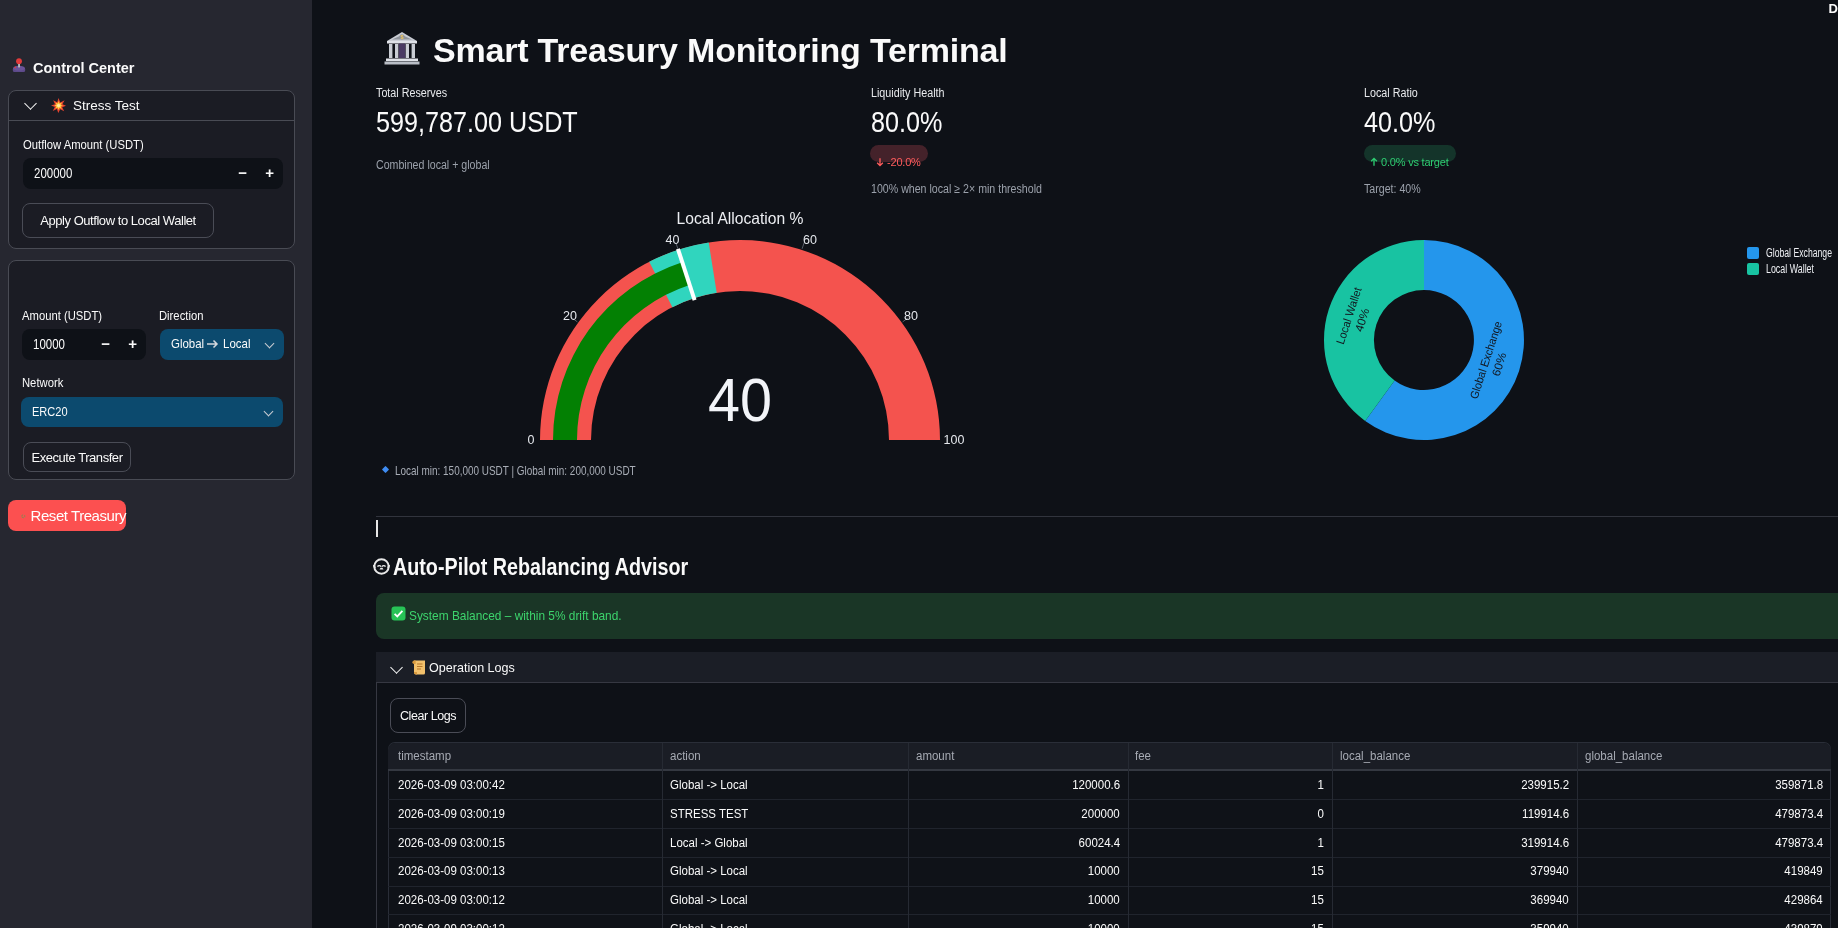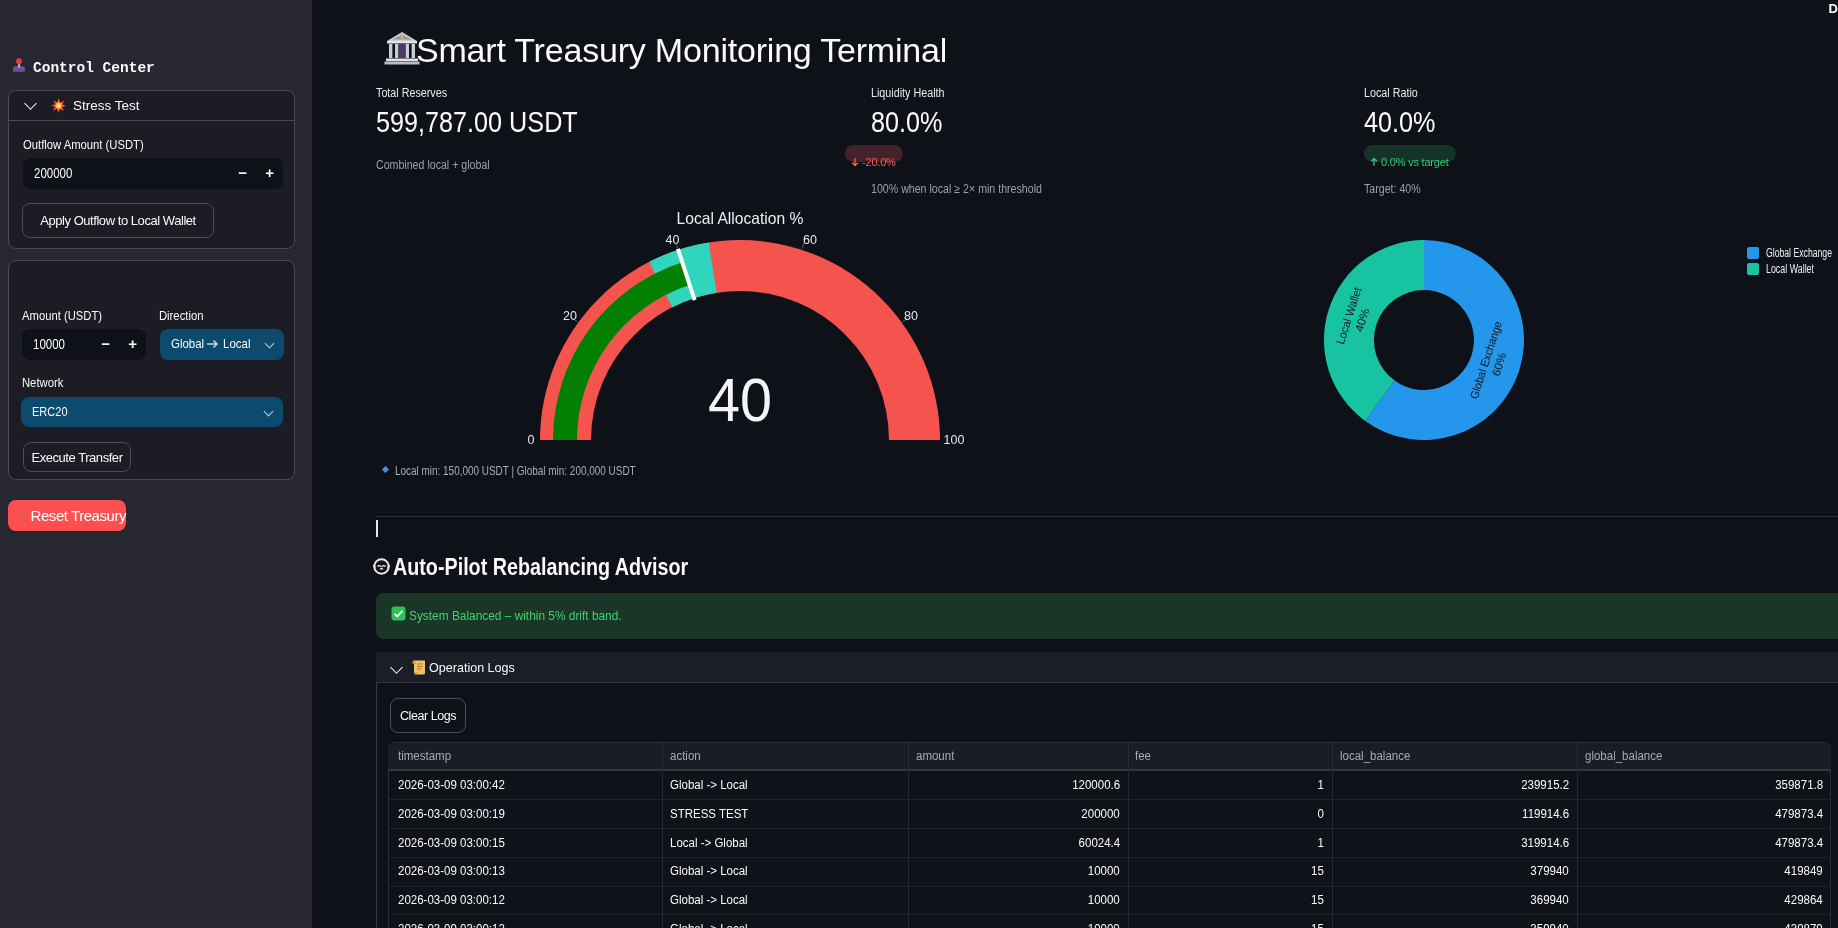--- a/index.html
+++ b/index.html
@@ -1,36 +1,36 @@
 <!DOCTYPE html>
 <html><head>
 <meta charset="utf-8">
 <style>
 * { margin:0; padding:0; box-sizing:border-box; }
 html,body { width:1838px; height:928px; background:#0e1117; overflow:hidden;
   font-family:"Liberation Sans", sans-serif; position:relative; }
 .abs { position:absolute; }
 #sidebar { position:absolute; left:0; top:0; width:312px; height:928px; background:#262730; }
-.sb-title { position:absolute; left:33px; top:60px; font-size:14.5px; font-weight:bold; color:#fafafa;font-family:Liberation Mono, monospace; }
+.sb-title { position:absolute; left:33px; top:60px; font-size:14.5px; font-weight:bold; color:#fafafa; }
 .exp { position:absolute; left:8px; width:287px; background:#1b1c24; border:1px solid #494b54; border-radius:8px; }
 .exp-head { height:30px; display:flex; align-items:center; border-bottom:1px solid #494b54; }
 .exp-label { font-size:13.5px; color:#fafafa; margin-left:4px; }
 .chev { width:9px; height:9px; border-right:1.6px solid #fafafa; border-bottom:1.6px solid #fafafa; transform:rotate(45deg); margin:-4px 16px 0 17px; }
 .wlabel { font-size:12.5px; color:#fafafa; transform:scaleX(0.9); transform-origin:left top; white-space:nowrap; }
 .ninput { background:#0e1117; border-radius:8px; height:31px; color:#fafafa; position:relative; }
 .ninput .val { position:absolute; left:11px; top:7px; font-size:14px; transform:scaleX(0.82); transform-origin:left top; }
 .step { position:absolute; top:6px; font-size:15px; color:#fafafa; font-weight:bold; }
 .sbtn { background:transparent; border:1px solid #4a4c56; border-radius:8px; color:#fafafa;
   font-size:13px; letter-spacing:-0.45px; display:inline-flex; align-items:center; justify-content:center; position:absolute; }
 .select { background:#0c4a6e; border-radius:8px; height:31px; position:relative; color:#fafafa; }
 .select .val { position:absolute; left:11px; top:8px; font-size:13.5px; }
 .select .sc { position:absolute; right:11px; top:11px; width:7px; height:7px; border-right:1.5px solid #c9ccd2; border-bottom:1.5px solid #c9ccd2; transform:rotate(45deg); }
 #resetbtn { position:absolute; left:8px; top:500px; width:118px; height:31px; background:#fc5050; border-radius:8px;
   display:flex; align-items:center; color:#fff; font-size:15px; letter-spacing:-0.45px; white-space:nowrap; }
-#main-title { position:absolute; left:416px; top:31px; font-size:34px; font-weight:normal; color:#fafafa;
+#main-title { position:absolute; left:433px; top:31px; font-size:34px; font-weight:bold; color:#fafafa;
   letter-spacing:-0.2px; white-space:nowrap; }
 .m-label { position:absolute; font-size:12.5px; color:#e8eaed; transform:scaleX(0.86); transform-origin:left top; white-space:nowrap; }
 .m-value { position:absolute; font-size:30px; color:#fafafa; transform:scaleX(0.84); transform-origin:left top; white-space:nowrap; }
 .m-caption { position:absolute; font-size:12.5px; color:#9ba1ab; transform:scaleX(0.85); transform-origin:left top; white-space:nowrap; }
 .pill { position:absolute; height:17px; border-radius:9px; font-size:11px; letter-spacing:-0.2px; display:flex; align-items:center; white-space:nowrap; }
 .pill-red { background:#44222a; color:#ff5c5c; }
 .pill-green { background:#14342a; color:#2ecc71; }
 #deploy { position:absolute; right:0px; top:1px; color:#fafafa; font-size:13px; font-weight:bold; }
 #hr1 { position:absolute; left:376px; top:516px; width:1462px; height:1px; background:#31343d; }
 #caret { position:absolute; left:376px; top:520px; width:1.5px; height:17px; background:#e6e6e6; }
@@ -131,21 +131,21 @@
   <rect x="0.5" y="31.5" width="35" height="3" fill="#b9bec6"></rect>
   <circle cx="18" cy="6.8" r="2.6" fill="#8f949c"></circle>
   <text x="18" y="8.8" font-size="5.5" fill="#efc75e" text-anchor="middle" font-weight="bold">$</text>
 </svg>
 <div id="main-title">Smart Treasury Monitoring Terminal</div>
 <div class="m-label" style="left:376px;top:86px">Total Reserves</div>
 <div class="m-value" style="left:376px;top:105px">599,787.00 USDT</div>
 <div class="m-caption" style="left:376px;top:158px">Combined local + global</div>
 <div class="m-label" style="left:871px;top:86px">Liquidity Health</div>
 <div class="m-value" style="left:871px;top:105px">80.0%</div>
-<div class="pill pill-red" style="left:845px;top:145px;padding:17px 7px 0 5px;">
+<div class="pill pill-red" style="left:870px;top:145px;padding:17px 7px 0 5px;">
   <svg width="10" height="10" viewBox="0 0 12 12" style="margin-right:2px">
       <path d="M6 1.5 V10 M2.6 7 L6 10.4 L9.4 7" stroke="#ff5c5c" stroke-width="1.6" fill="none"></path>
     </svg>
   -20.0%</div>
 <div class="m-caption" style="left:871px;top:182px">100% when local ≥ 2× min threshold</div>
 <div class="m-label" style="left:1364px;top:86px">Local Ratio</div>
 <div class="m-value" style="left:1364px;top:105px">40.0%</div>
 <div class="pill pill-green" style="left:1364px;top:145px;padding:16px 7px 0 5px;">
   <svg width="10" height="10" viewBox="0 0 12 12" style="margin-right:2px">
       <path d="M6 10.5 V2 M2.6 5 L6 1.6 L9.4 5" stroke="#2ecc71" stroke-width="1.6" fill="none"></path>

